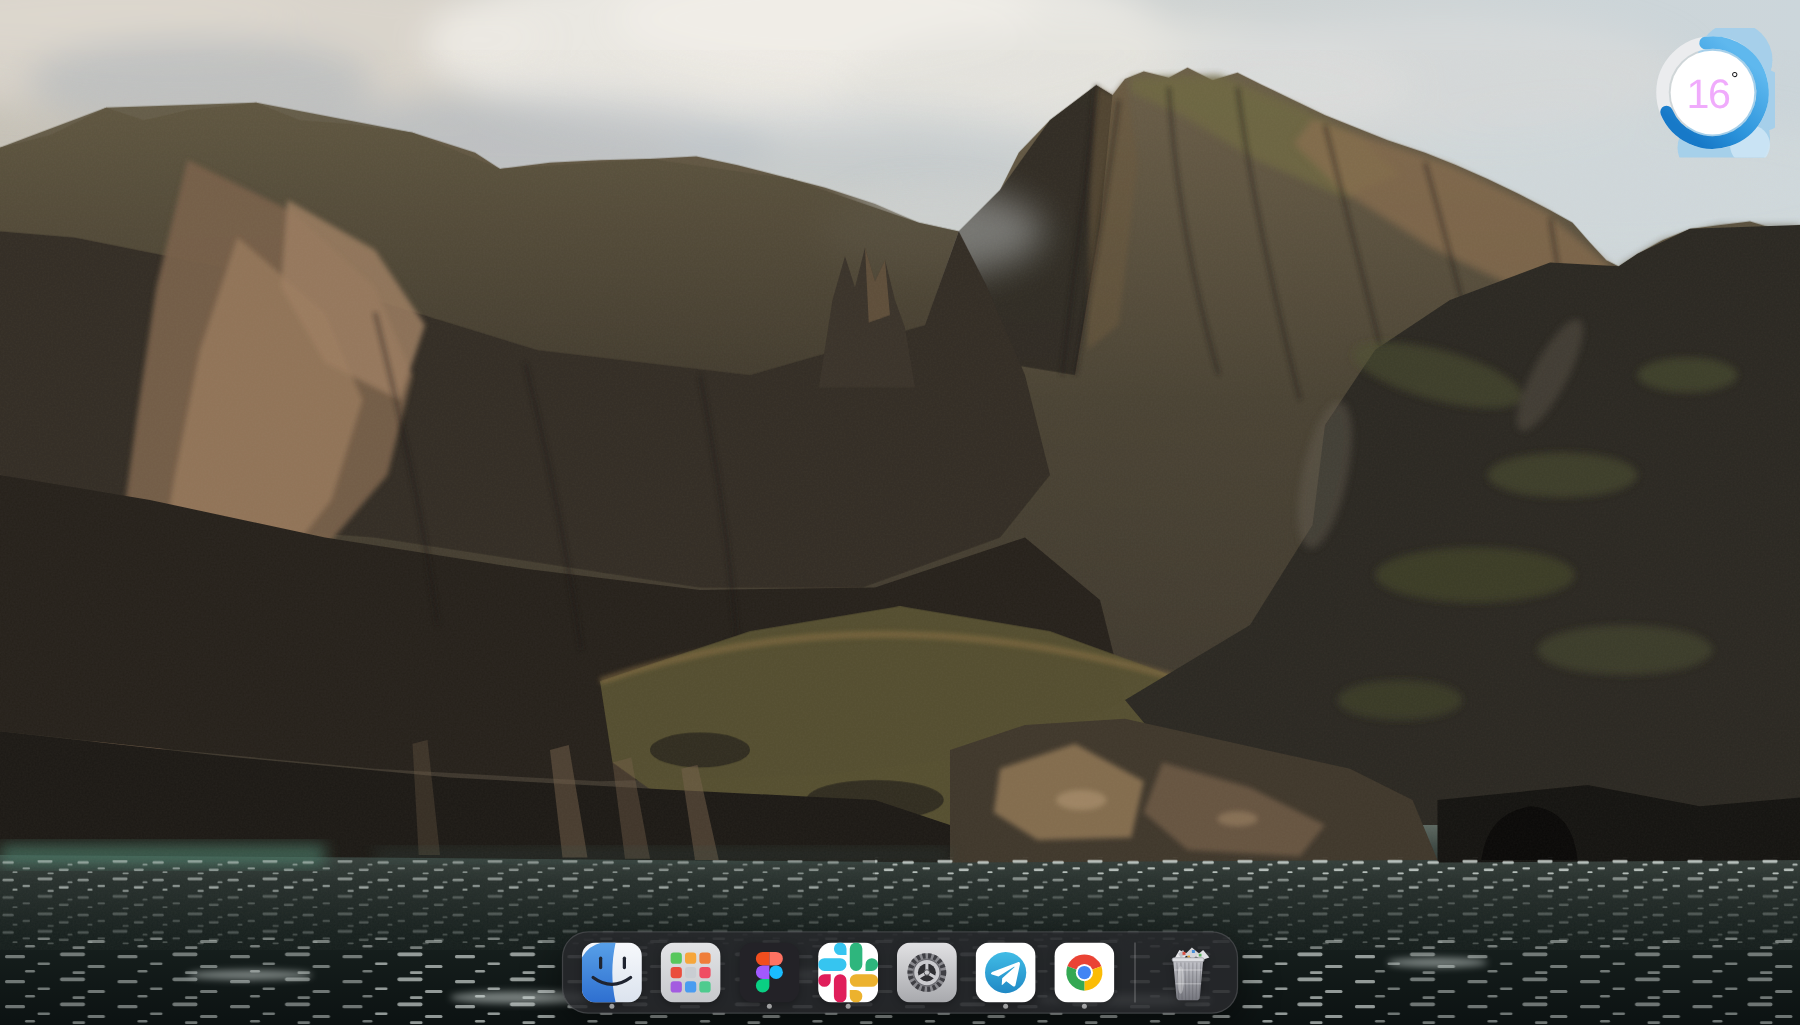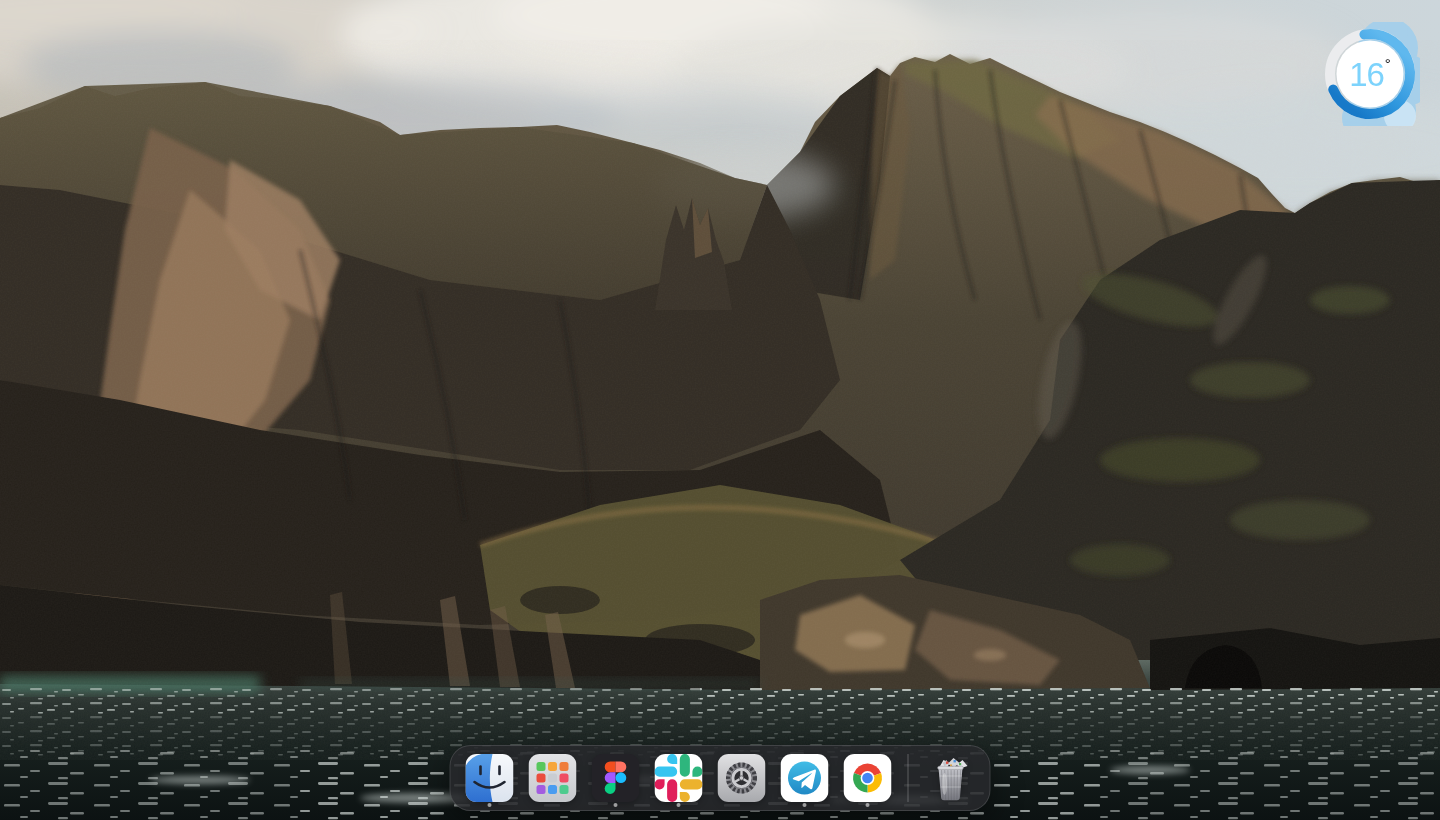--- a/index.html
+++ b/index.html
@@ -6,21 +6,21 @@
   html,body{margin:0;padding:0;width:1440px;height:820px;overflow:hidden;
     font-family:"Liberation Sans","DejaVu Sans",sans-serif;background:#0c1212;}
   .screen{position:relative;width:1440px;height:820px;overflow:hidden;}
   .wallpaper{position:absolute;inset:0;z-index:0;}
 
   
   .weather-widget{position:absolute;left:1320px;top:22px;width:100px;height:104px;z-index:5;cursor:default;}
   .weather-widget svg{position:absolute;inset:0;}
   .widget-temp{position:absolute;left:0;top:0;width:100px;height:104px;display:flex;
     align-items:center;justify-content:center;pointer-events:none;}
-  .widget-temp .temp-value{font-size:33px;letter-spacing:-1px;color:#7dd3fc;line-height:1;}
+  .widget-temp .temp-value{font-size:33px;letter-spacing:-1px;color:#f0abfc;line-height:1;}
   .widget-temp .degree{font-size:15px;color:#0d0d10;transform:translateY(-11px);margin-left:1px;}
 
   
   .dock{position:absolute;left:50%;transform:translateX(-50%);bottom:9px;height:66px;
     background:rgba(40,41,44,0.86);border:1px solid rgba(255,255,255,0.13);
     border-radius:21px;display:flex;align-items:center;padding:0 7px;z-index:10;
     box-shadow:0 12px 32px rgba(0,0,0,0.45);box-sizing:border-box;}
   .dock-item{width:63px;height:100%;display:flex;align-items:center;justify-content:center;
     position:relative;cursor:pointer;}
   .dock-item svg{width:48px;height:48px;display:block;filter:drop-shadow(0 2px 3px rgba(0,0,0,0.25));}

